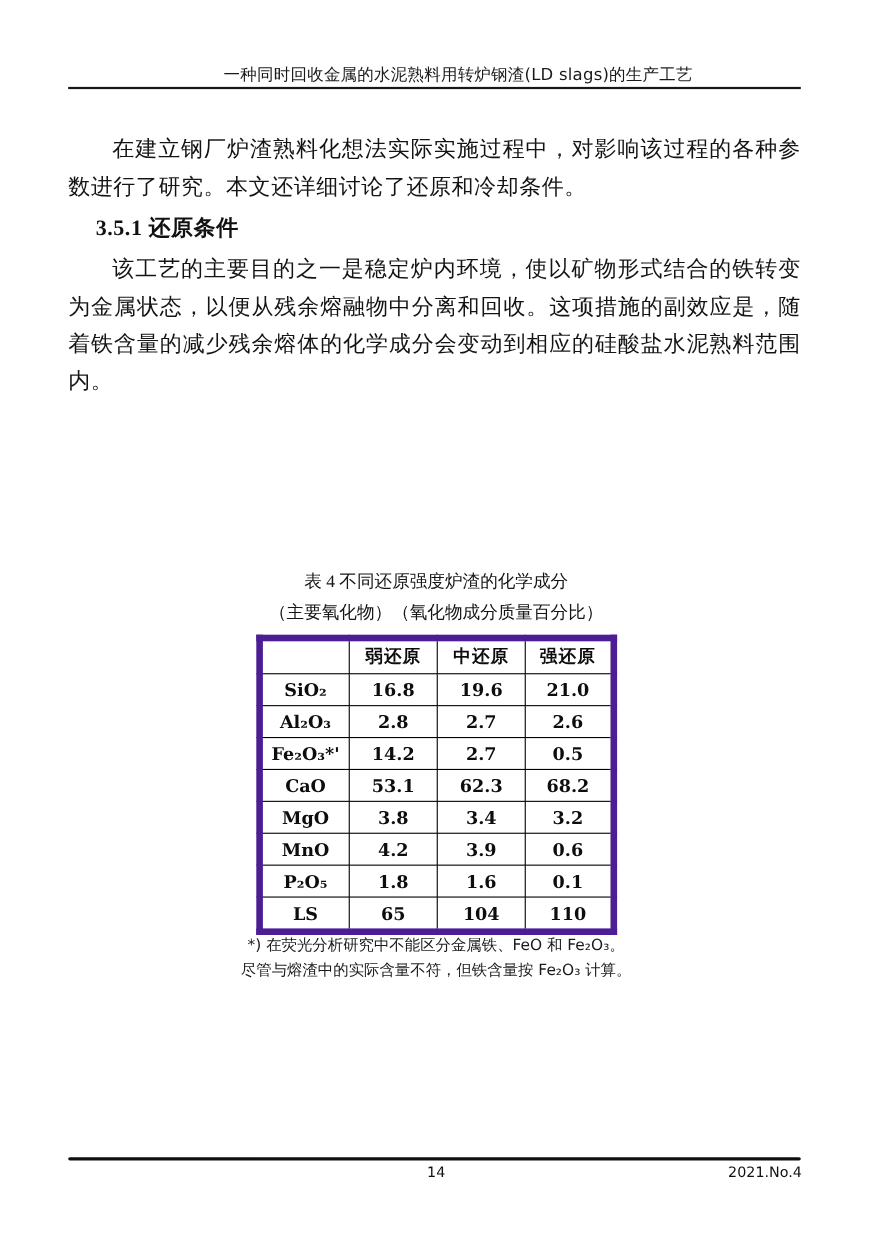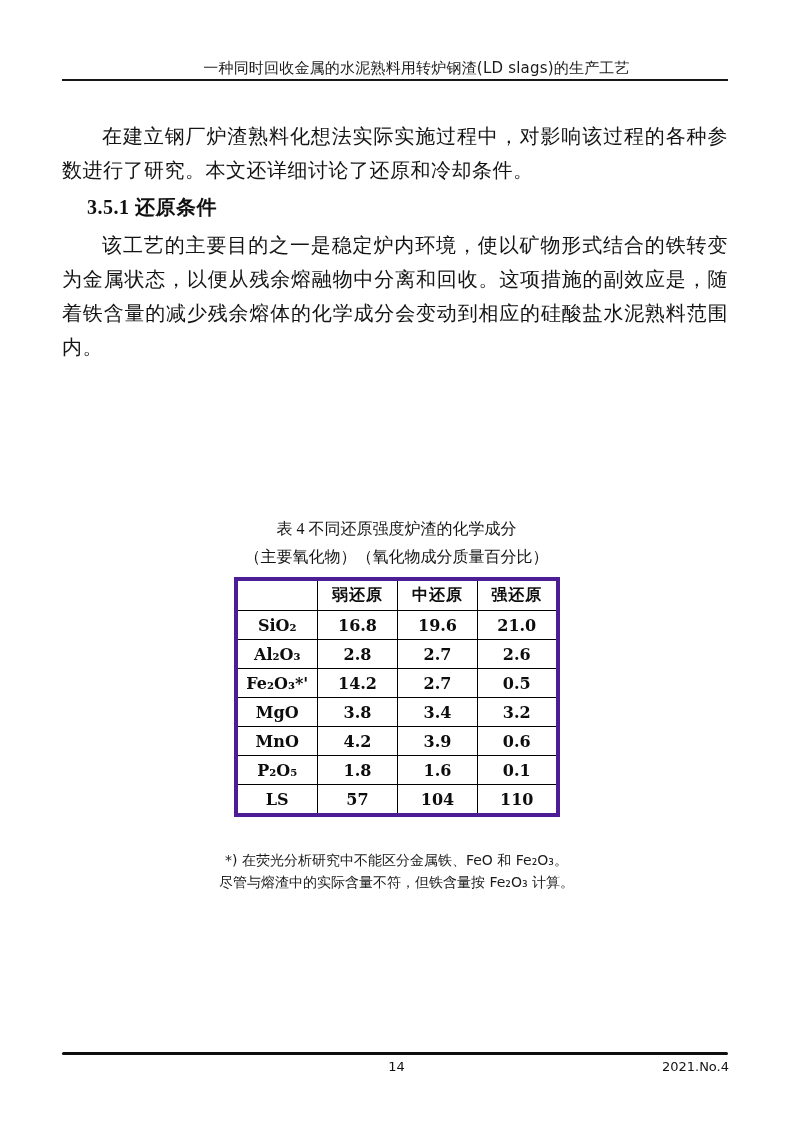--- a/index.html
+++ b/index.html
@@ -63,21 +63,21 @@
     font-size: 16px;
     color: #141414;
   }
   .cap-1 { top: 519px; }
   .cap-2 { top: 547px; }
 
   
   .tbl-wrap { top: 577px; left: 0; width: 100%; display: flex; justify-content: center; }
   table.chem {
     border-collapse: collapse;
-    border: 4px solid #4c1d95;
+    border: 6px solid #4c1d95;
     font-family: "DejaVu Serif", "Liberation Serif", serif;
   }
   table.chem th, table.chem td {
     border: 1px solid #000;
     font-size: 16px;
     font-weight: bold;
     text-align: center;
     vertical-align: middle;
     padding: 0;
     height: 28px;
@@ -163,40 +163,46 @@
           <td>2.7</td>
           <td>2.6</td>
         </tr>
         <tr>
           <td>Fe₂O₃*'</td>
           <td>14.2</td>
           <td>2.7</td>
           <td>0.5</td>
         </tr>
         <tr>
+          <td>CaO</td>
+          <td>53.1</td>
+          <td>62.3</td>
+          <td>68.2</td>
+        </tr>
+        <tr>
           <td>MgO</td>
           <td>3.8</td>
           <td>3.4</td>
           <td>3.2</td>
         </tr>
         <tr>
           <td>MnO</td>
           <td>4.2</td>
           <td>3.9</td>
           <td>0.6</td>
         </tr>
         <tr>
           <td>P₂O₅</td>
           <td>1.8</td>
           <td>1.6</td>
           <td>0.1</td>
         </tr>
         <tr>
           <td>LS</td>
-          <td>57</td>
+          <td>65</td>
           <td>104</td>
           <td>110</td>
         </tr>
       </tbody>
     </table>
   </div>
 
   <div class="abs footnote">
     <div>*) 在荧光分析研究中不能区分金属铁、FeO 和 Fe₂O₃。</div>
     <div>尽管与熔渣中的实际含量不符，但铁含量按 Fe₂O₃ 计算。</div>

